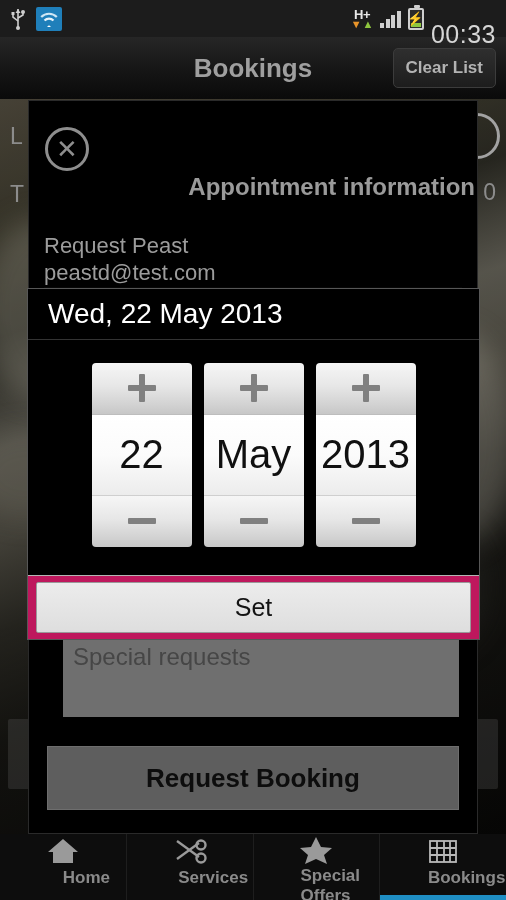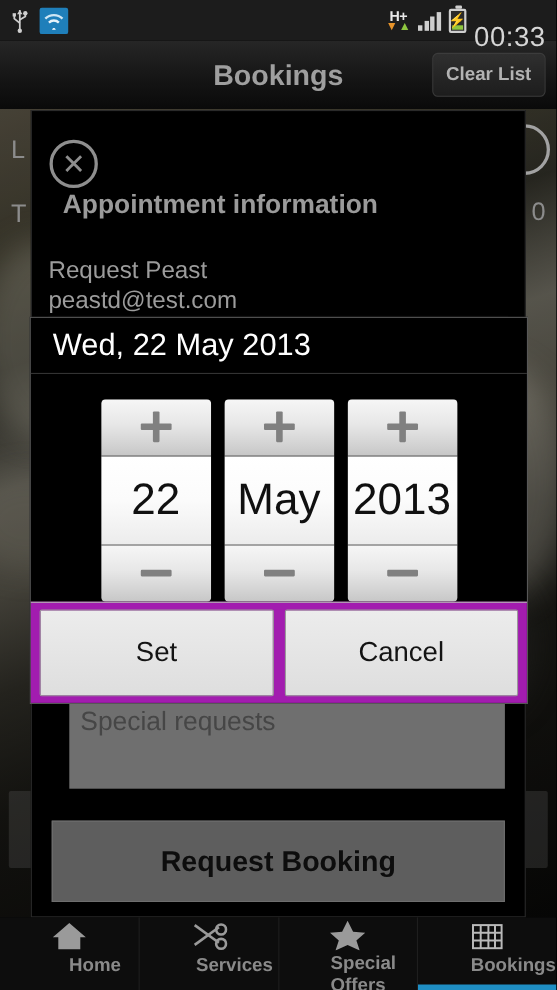--- a/index.html
+++ b/index.html
@@ -107,21 +107,21 @@
   }
   #close-btn {
     position: absolute; left: 16px; top: 26px;
     width: 44px; height: 44px; border-radius: 50%;
     border: 3px solid #8e8e8e;
     display: flex; align-items: center; justify-content: center;
     color: #8e8e8e; font-size: 26px; line-height: 1;
   }
   #modal-title {
     position: absolute; left: 0; right: 2px; top: 72px;
-    text-align: left; color: #9a9a9a; font-size: 24px; font-weight: bold; margin-left: 28px;
+    text-align: right; color: #9a9a9a; font-size: 24px; font-weight: bold; margin-left: 28px;
   }
   #cust-name {
     position: absolute; left: 15px; top: 132px;
     color: #9c9c9c; font-size: 22px;
   }
   #cust-email {
     position: absolute; left: 15px; top: 159px;
     color: #9c9c9c; font-size: 22px;
   }
   #cust-phone {
@@ -147,21 +147,21 @@
     background: #0a0a0a;
   }
   #special-requests {
     position: absolute; left: 18px; right: 18px; top: 536px; height: 80px;
     background: #6f6f6f;
     color: #464646; font-size: 24px;
     padding: 6px 10px;
     margin-left: 16px;
   }
   #request-booking {
-    position: absolute; left: 18px; right: 18px; top: 645px; height: 74px;
+    position: absolute; left: 18px; right: 18px; top: 645px; height: 64px;
     background: #5e5e5e; border: 1px solid #6e6e6e;
     color: #0d0d0d; font-size: 26px; font-weight: bold;
     display: flex; align-items: center; justify-content: center;
   }
 
   
   #datepicker {
     position: absolute; left: 27px; top: 288px; width: 453px; height: 352px;
     z-index: 30;
     background: #000;
@@ -203,22 +203,22 @@
   .plus-g:before { left: 0; top: 11px; width: 28px; height: 6px; }
   .plus-g:after { left: 11px; top: 0; width: 6px; height: 28px; }
   .minus-g { width: 28px; height: 6px; background: #808080; border-radius: 1px; }
   .sp-value {
     flex: 1;
     background: linear-gradient(#ffffff 0%, #fbfbfb 50%, #ececec 100%);
     display: flex; align-items: center; justify-content: center;
     color: #101010; font-size: 40px;
   }
   #dp-footer {
-    position: absolute; left: 0; bottom: 0; width: 100%; height: 92px;
-    background: #a21caf;
+    position: absolute; left: 0; bottom: 0; width: 100%; height: 64px;
+    background: #be185d;
     border-top: 1px solid #b5b5b5;
     display: flex; align-items: center; gap: 10px;
     padding: 6px 8px;
   }
   .dp-button {
     flex: 1; height: 100%;
     background: linear-gradient(#ececec, #dedede);
     border: 1px solid #9a9a9a;
     border-radius: 2px;
     display: flex; align-items: center; justify-content: center;
@@ -362,21 +362,20 @@
         <div class="sp-value">2013</div>
         <div class="sp-btn bottom">
             <span class="minus-g"></span>
           </div>
       </div>
 
     </div>
 
     <div id="dp-footer">
       <div class="dp-button">Set</div>
-      <div class="dp-button">Cancel</div>
     </div>
   </div>
 
   <div id="bottomnav">
 
     <div class="navtab">
       <span class="nicon">
         <svg width="34" height="28" viewBox="0 0 34 28">
           <path d="M17 2 L32 15 L27 15 L27 26 L7 26 L7 15 L2 15 Z" fill="#9a9a9a"></path>
         </svg>

